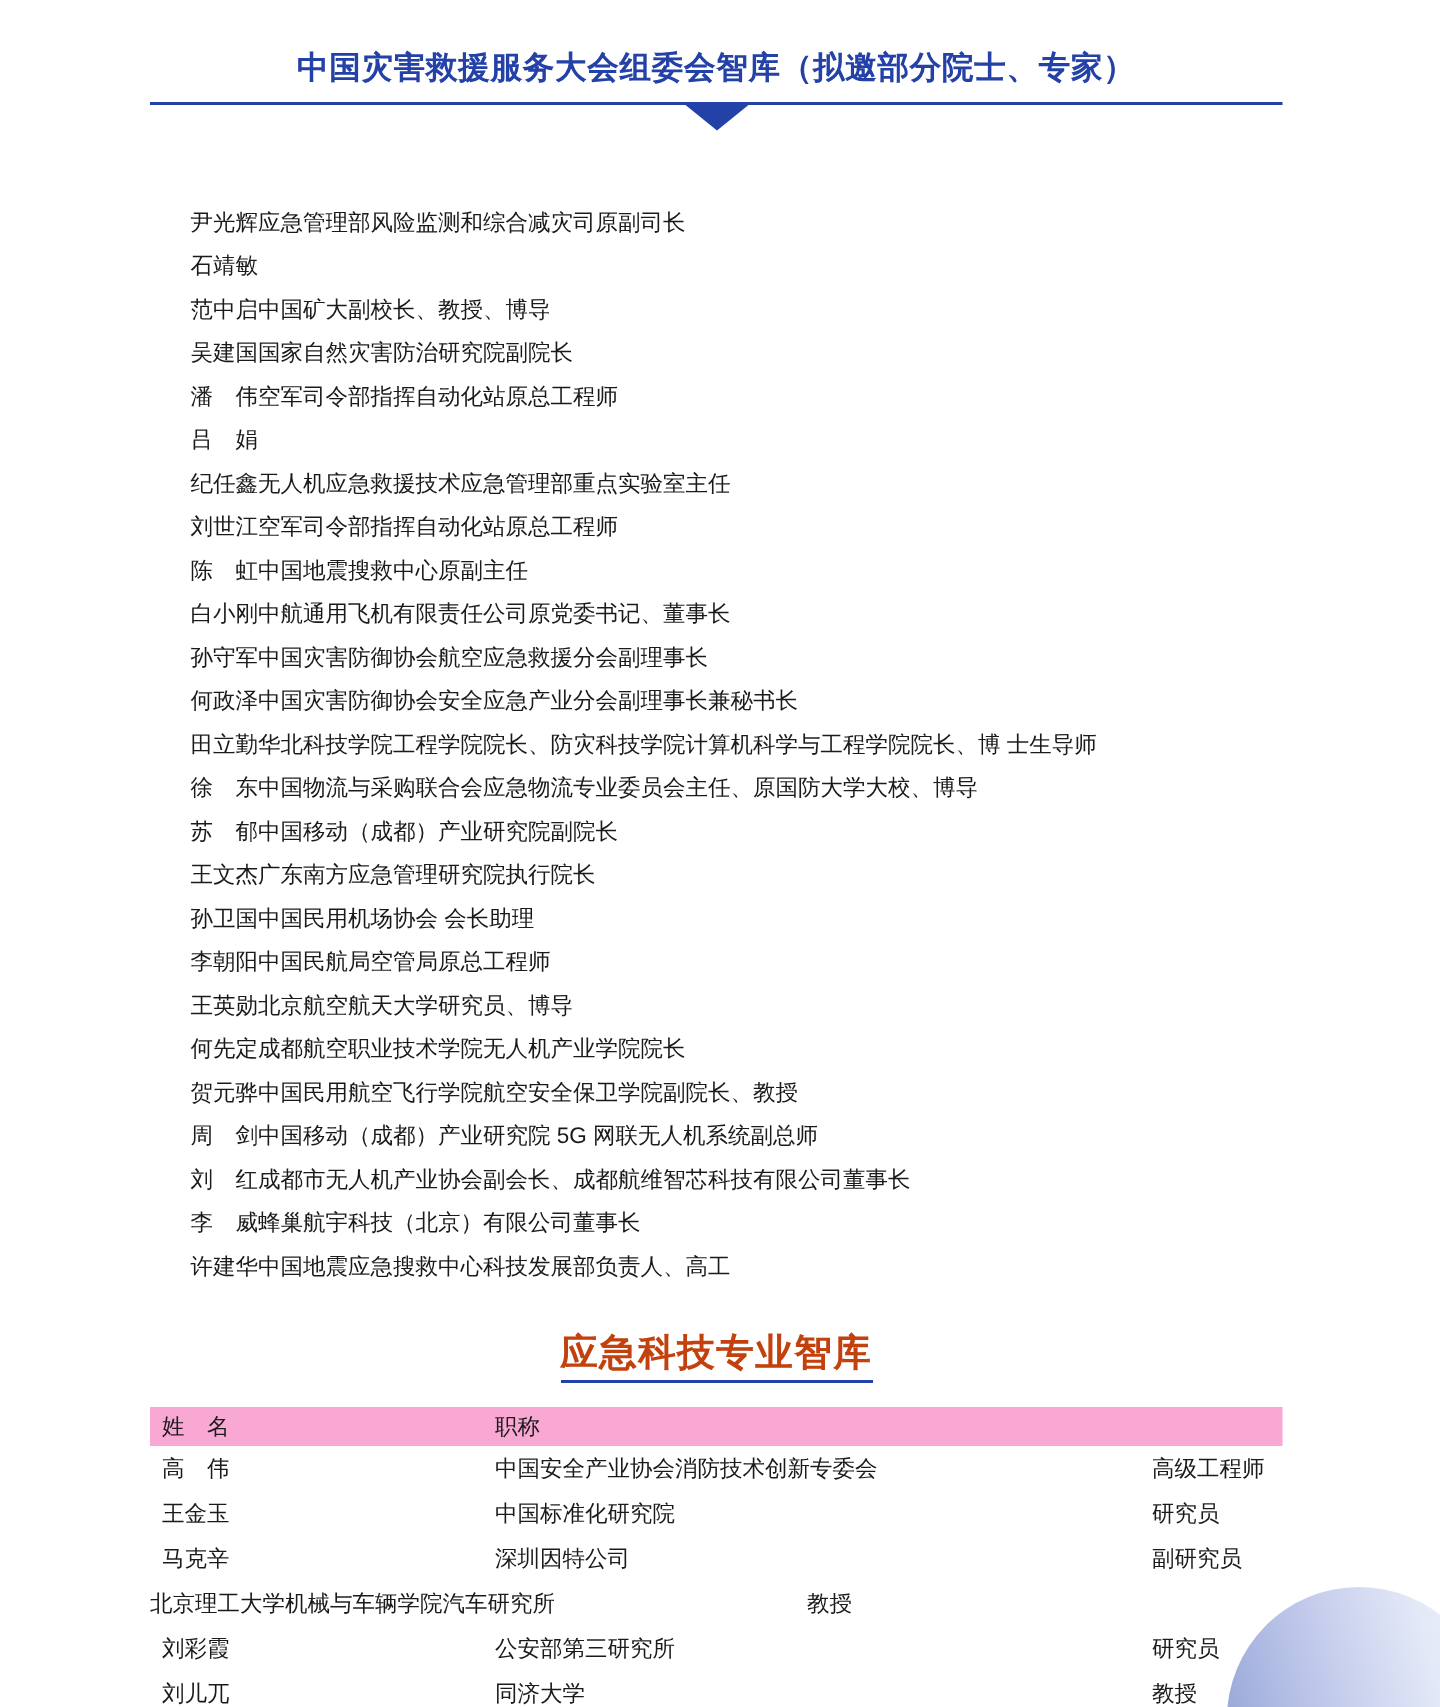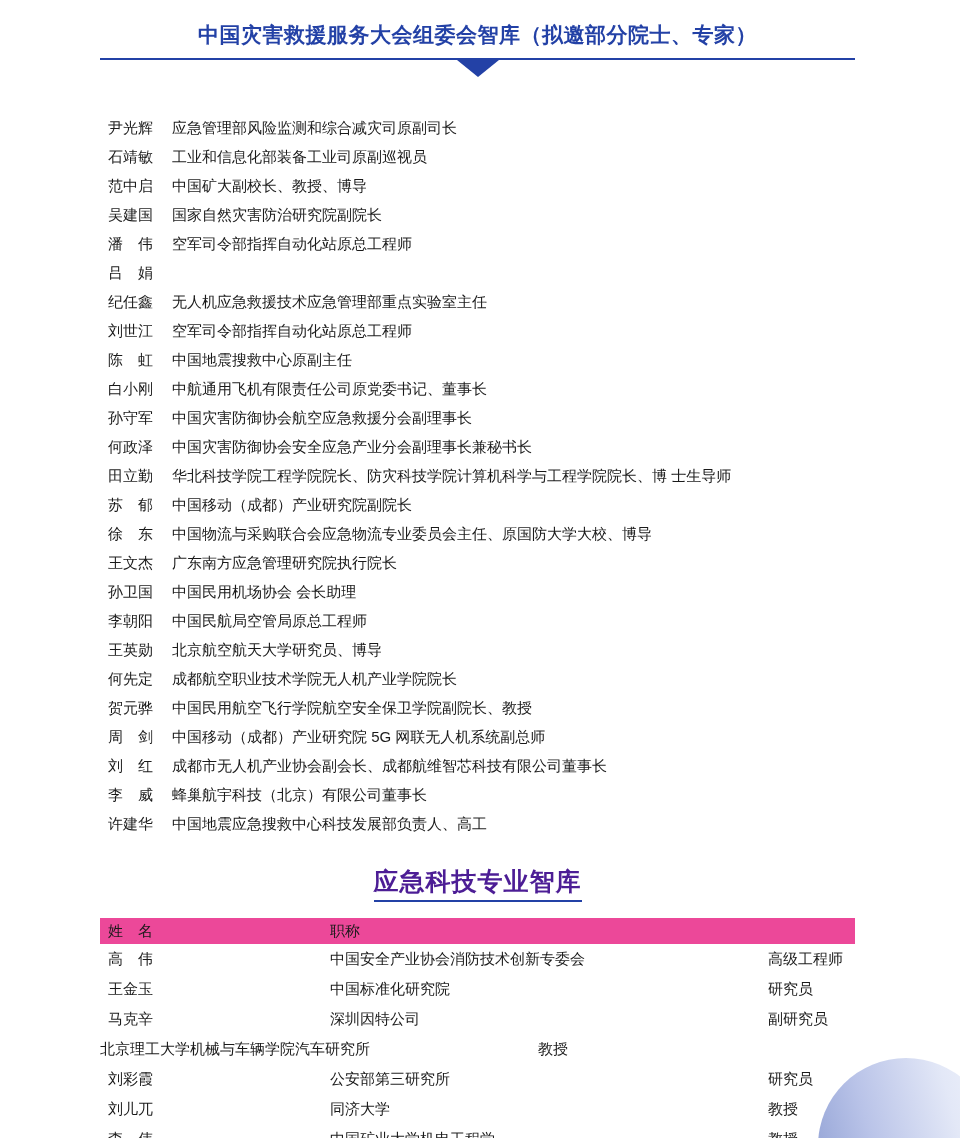--- a/index.html
+++ b/index.html
@@ -17,42 +17,42 @@
     margin: 0 auto;
   }
   .content {
     position: absolute;
     left: 100px;
     top: 0;
     width: 755px;
   }
   
   .header-title {
-    margin-top: 21px;
+    margin-top: 31px;
     text-align: center;
     font-size: 21px;
     font-weight: bold;
     color: #2341a6;
     letter-spacing: 0.5px;
   }
   .header-rule {
     margin-top: 9px;
     height: 2px;
     background: #2341a6;
   }
   .header-arrow {
     width: 0;
     height: 0;
     margin: 0 auto;
     border-left: 21px solid transparent;
     border-right: 21px solid transparent;
     border-top: 17px solid #2341a6;
   }
   
-  .expert-list { margin-top: 37px; }
+  .expert-list { margin-top: 47px; text-align: right; }
   .expert-row {
     display: flex;
     align-items: center;
     height: 29px;
     font-size: 15px;
   }
   .expert-name {
     width: 72px;
     flex-shrink: 0;
     padding-left: 8px;
@@ -63,34 +63,34 @@
   }
   
   .section2-heading-wrap {
     margin-top: 26px;
     text-align: center;
   }
   .section2-heading {
     display: inline-block;
     font-size: 25px;
     font-weight: bold;
-    color: #4c1d95;
+    color: #c2410c;
     border-bottom: 2px solid #2341a6;
     padding-bottom: 2px;
     letter-spacing: 1px;
   }
   .roster-table {
     margin-top: 16px;
     font-size: 15px;
   }
   .roster-header {
     display: flex;
     align-items: center;
     height: 26px;
-    background: #ec4899;
+    background: #f9a8d4;
   }
   .roster-row {
     display: flex;
     align-items: center;
     height: 30px;
     justify-content: space-between;
   }
   .col-name  { width: 230px; flex-shrink: 0; padding-left: 8px; white-space: nowrap; }
   .col-unit  { width: 438px; flex-shrink: 0; white-space: nowrap; }
   .col-title { flex: 1; white-space: nowrap; }
@@ -115,21 +115,20 @@
     <div class="header-rule"></div>
     <div class="header-arrow"></div>
 
     <div class="expert-list" id="expert-list">
         <div class="expert-row">
           <div class="expert-name">尹光辉</div>
           <div class="expert-desc">应急管理部风险监测和综合减灾司原副司长</div>
         </div>
         <div class="expert-row">
           <div class="expert-name">石靖敏</div>
-          <div class="expert-desc">工业和信息化部装备工业司原副巡视员</div>
         </div>
         <div class="expert-row">
           <div class="expert-name">范中启</div>
           <div class="expert-desc">中国矿大副校长、教授、博导</div>
         </div>
         <div class="expert-row">
           <div class="expert-name">吴建国</div>
           <div class="expert-desc">国家自然灾害防治研究院副院长</div>
         </div>
         <div class="expert-row">
@@ -161,26 +160,26 @@
         </div>
         <div class="expert-row">
           <div class="expert-name">何政泽</div>
           <div class="expert-desc">中国灾害防御协会安全应急产业分会副理事长兼秘书长</div>
         </div>
         <div class="expert-row">
           <div class="expert-name">田立勤</div>
           <div class="expert-desc">华北科技学院工程学院院长、防灾科技学院计算机科学与工程学院院长、博 士生导师</div>
         </div>
         <div class="expert-row">
+          <div class="expert-name">徐　东</div>
+          <div class="expert-desc">中国物流与采购联合会应急物流专业委员会主任、原国防大学大校、博导</div>
+        </div>
+        <div class="expert-row">
           <div class="expert-name">苏　郁</div>
           <div class="expert-desc">中国移动（成都）产业研究院副院长</div>
-        </div>
-        <div class="expert-row">
-          <div class="expert-name">徐　东</div>
-          <div class="expert-desc">中国物流与采购联合会应急物流专业委员会主任、原国防大学大校、博导</div>
         </div>
         <div class="expert-row">
           <div class="expert-name">王文杰</div>
           <div class="expert-desc">广东南方应急管理研究院执行院长</div>
         </div>
         <div class="expert-row">
           <div class="expert-name">孙卫国</div>
           <div class="expert-desc">中国民用机场协会 会长助理</div>
         </div>
         <div class="expert-row">

